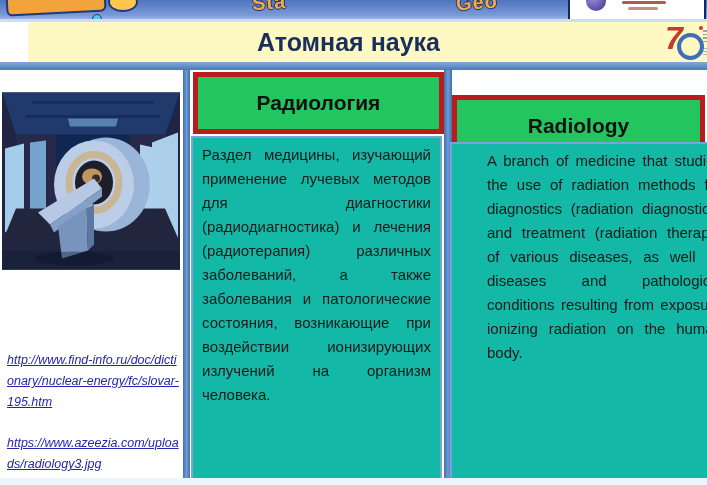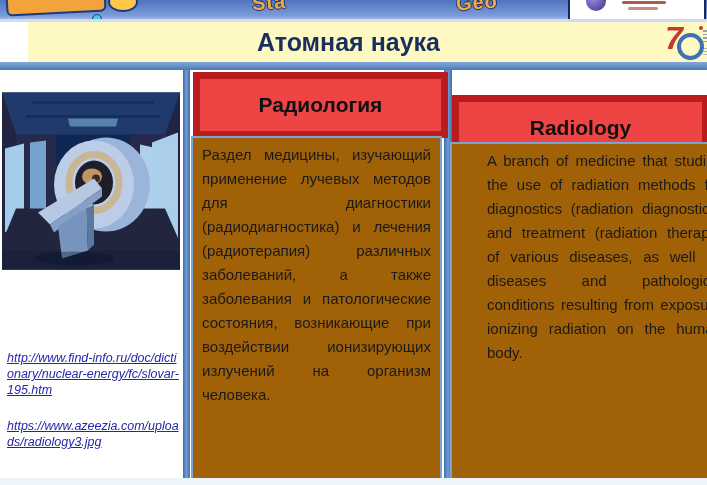--- a/index.html
+++ b/index.html
@@ -53,30 +53,30 @@
   .vbar{position:absolute;top:0;width:7px;height:408px;
         background:linear-gradient(90deg,#3f6fae,#6f9bd6 50%,#3f6fae);}
   .v1{left:183px;}
   .v2{left:444px;width:8px;}
   .bottomwash{position:absolute;left:0;top:408px;width:707px;height:7px;background:#eef4fb;}
 
   .photo{position:absolute;left:2px;top:22px;width:178px;height:178px;display:block;}
 
   .links{position:absolute;left:7px;top:280px;width:172px;}
   .link{display:block;font-size:12.5px;font-style:italic;color:#2525ae;
-        text-decoration:underline;line-height:16px;word-break:break-all;cursor:pointer;}
+        text-decoration:underline;line-height:21px;word-break:break-all;cursor:pointer;}
   .link+.link{margin-top:20px;}
 
-  .hdrbox{position:absolute;background:#ef4444;border:7px solid #b91c1c;
+  .hdrbox{position:absolute;background:#22c55e;border:5px solid #b91c1c;
           display:flex;align-items:center;justify-content:center;}
   .hdrbox span{font-size:21px;font-weight:bold;color:#111;}
   .hdr-ru{left:193px;top:2px;width:241px;height:52px;}
   .hdr-en{left:452px;top:-3px;width:243px;height:51px;margin-top:28px;}
 
-  .bodybox{position:absolute;background:#a16207;border:2px solid #7aa3d6;
+  .bodybox{position:absolute;background:#14b8a6;border:2px solid #7aa3d6;
            font-size:15px;line-height:24px;color:#1a1a1a;text-align:justify;
            padding:5px 9px;}
   .body-ru{left:191px;top:66px;width:229px;height:331px;}
   .body-en{left:450px;top:72px;width:235px;height:331px;padding-left:35px;}
 </style>
 </head>
 <body>
 
 <div class="slide">
 

